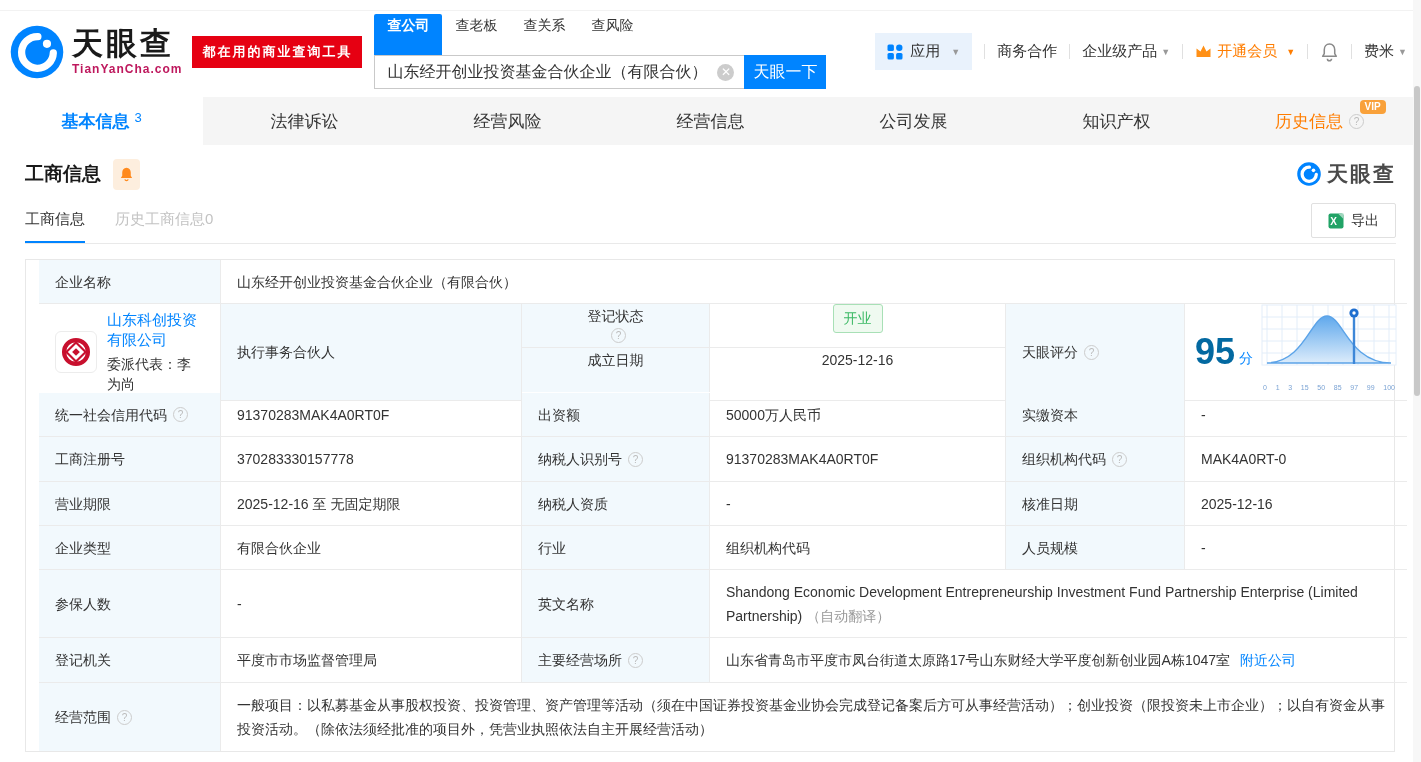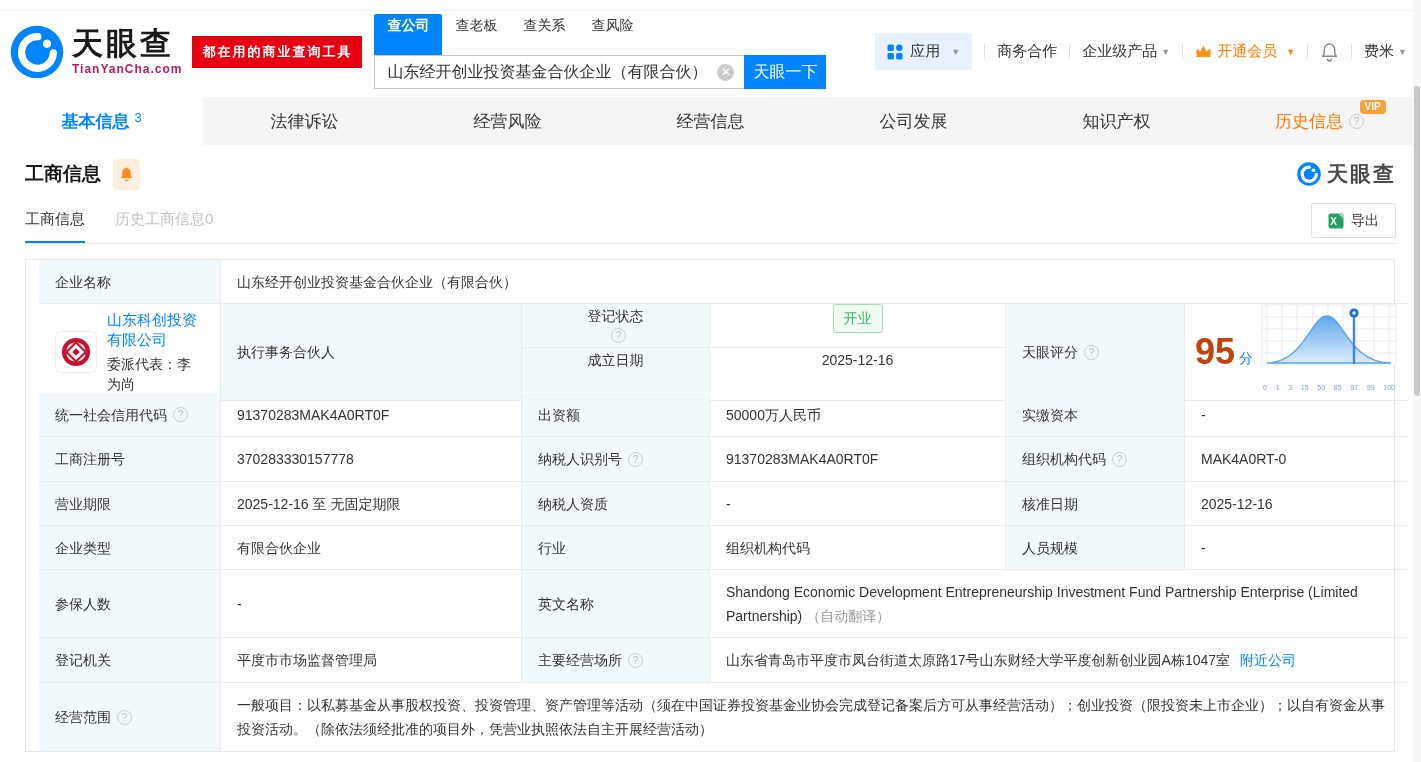--- a/index.html
+++ b/index.html
@@ -83,21 +83,21 @@
   .partner-cell{ gap:10px;}
   .partner-logo{ width:42px; height:42px; border:1px solid #ececec; border-radius:6px; flex:none;
     display:flex; align-items:center; justify-content:center; background:#fff;}
   .partner-info{ line-height:20px;}
   .link{ color:#0084ff; cursor:pointer; text-decoration:none;}
   .partner-name{ font-size:15px;}
   .partner-rep{ margin-top:4px; color:#333;}
   .status-badge{ display:inline-block; padding:1px 10px 2px; border:1px solid #a8e0b6; background:#effaf0;
     color:#3cb965; border-radius:3px; font-size:14px;}
   .score-cell{ padding:0 6px 0 10px; gap:4px; border-right:none;}
-  .score-num{ font-size:36px; font-weight:bold; color:#c2410c; line-height:36px;}
+  .score-num{ font-size:36px; font-weight:bold; color:#0369a1; line-height:36px;}
   .score-unit{ font-size:14px; color:#0084ff; margin-top:12px;}
   .score-chart{ margin-left:4px; width:136px;}
   .axis-row{ display:flex; justify-content:space-between; padding:0 2px; font-size:7px; color:#7ba3d4; margin-top:1px;}
   .note{ color:#999;}
   .wrap-cell span.text{ display:inline;}
   
   .scrollbar{ position:fixed; right:0; top:0; width:8px; height:762px; background:#f7f7f7;}
   .scroll-thumb{ position:absolute; top:86px; left:1px; width:6px; height:310px; background:#c8c8c8; border-radius:3px;}
 </style>
 </head>

